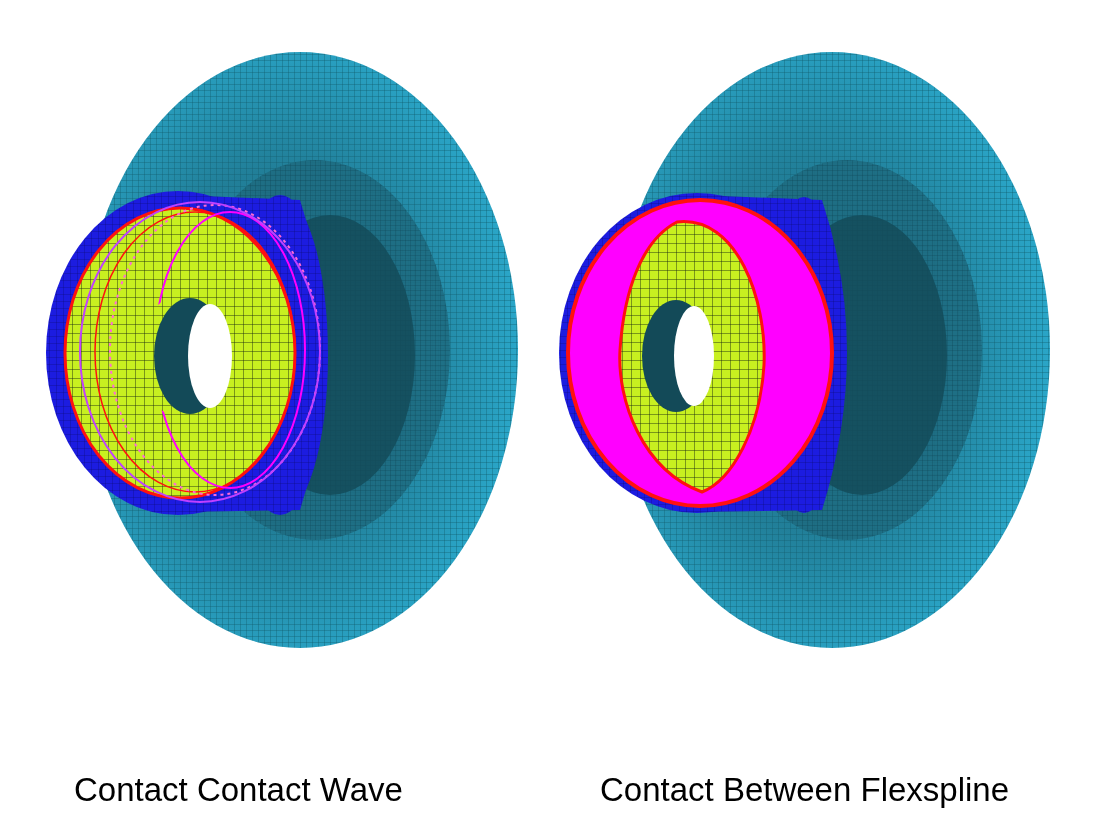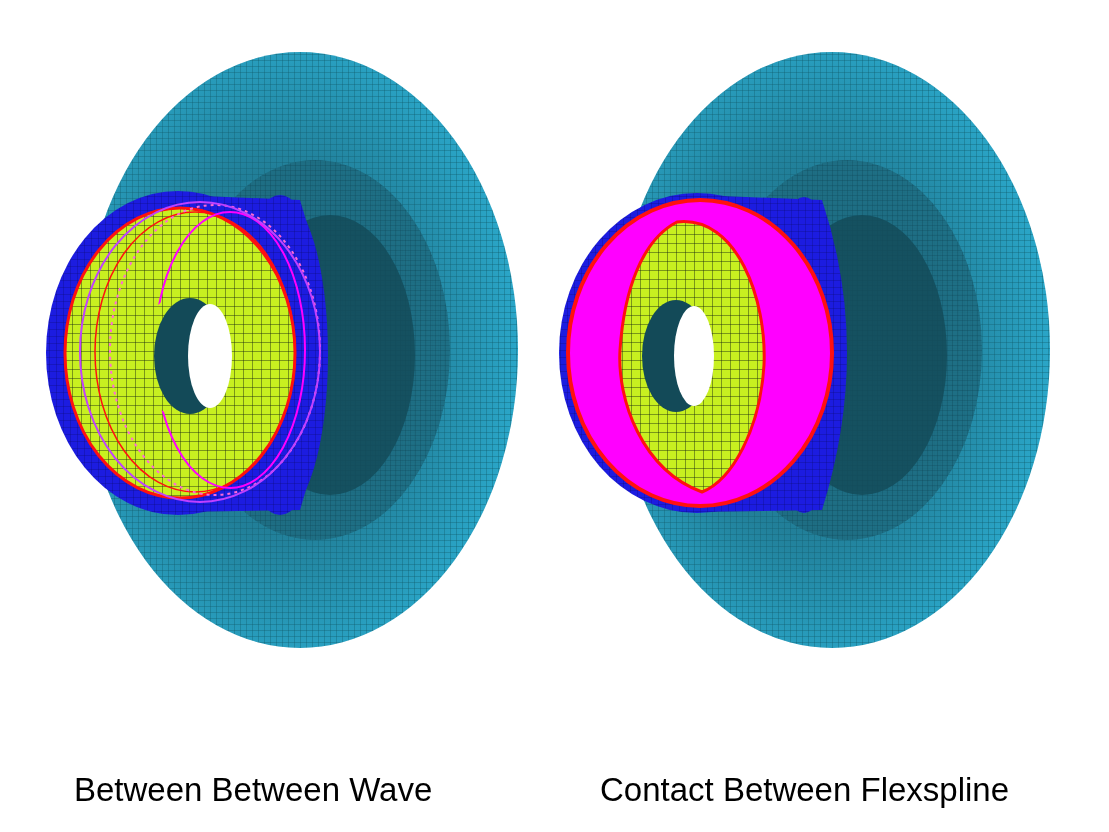--- a/index.html
+++ b/index.html
@@ -58,21 +58,21 @@
     <ellipse cx="195" cy="352" rx="100" ry="140" fill="none" stroke="#ff1010" stroke-width="1.5"></ellipse>
     <ellipse cx="230" cy="350" rx="75" ry="138" fill="none" stroke="#ff00ff" stroke-width="2"></ellipse>
     <ellipse cx="215" cy="350" rx="105" ry="145" fill="none" stroke="#ff6ad5" stroke-width="2" stroke-dasharray="3 4"></ellipse>
     <ellipse cx="200" cy="352" rx="120" ry="150" fill="none" stroke="#c040ff" stroke-width="2"></ellipse>
 
     <ellipse cx="183" cy="356" rx="44" ry="62" fill="url(#meshYellow)"></ellipse>
     <ellipse cx="190" cy="356" rx="36" ry="58" fill="#134a58"></ellipse>
     <ellipse cx="210" cy="356" rx="22" ry="52" fill="#ffffff"></ellipse>
   </svg>
   <div class="caption" style="left:74px;top:672px;">
-    <span class="line">Between Between Wave</span>
+    <span class="line">Contact Contact Wave</span>
     
   </div>
 </div>
 
 <div class="panel right">
   <svg class="fig" width="555" height="680" viewBox="0 0 555 680">
     <ellipse cx="300" cy="350" rx="218" ry="298" fill="url(#meshCyan)"></ellipse>
     <ellipse cx="300" cy="350" rx="218" ry="298" fill="url(#diskShade)"></ellipse>
     <ellipse cx="315" cy="350" rx="135" ry="190" fill="url(#meshDark)" opacity="0.85"></ellipse>
     <ellipse cx="330" cy="355" rx="85" ry="140" fill="#134a58" opacity="0.8"></ellipse>

